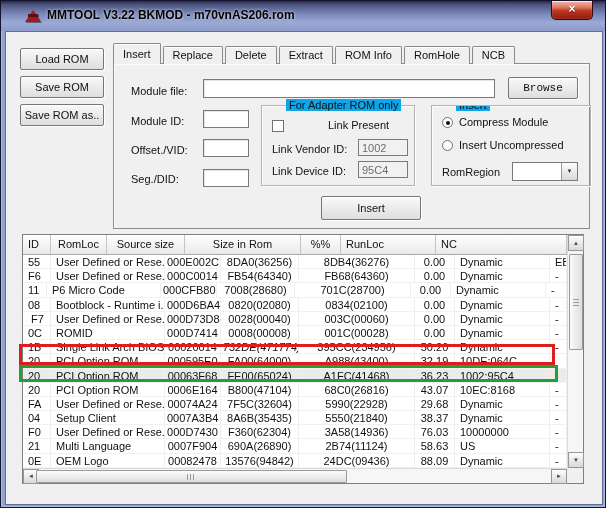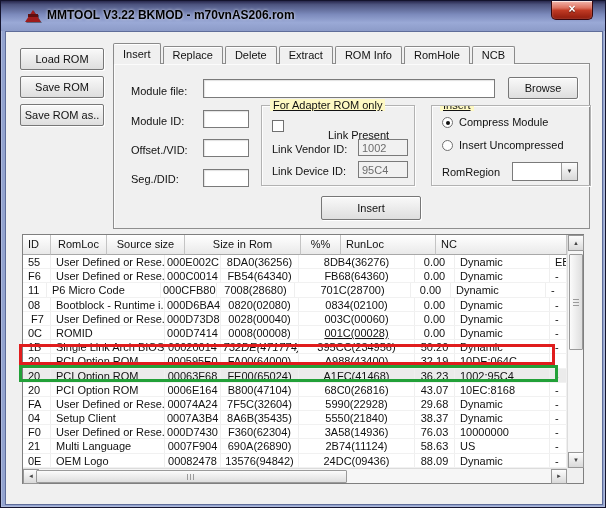--- a/index.html
+++ b/index.html
@@ -51,40 +51,40 @@
   .pane { position:absolute; left:107px; top:31px; width:477px; height:166px;
       background:#f0f0f0; border:1px solid #8e8e8e; box-shadow:inset 1px 1px 0 #fbfbfb; z-index:2; }
 
   .lbl { position:absolute; white-space:nowrap; color:#111; }
   .tbox { position:absolute; background:#fff; border:1px solid #7a7a7a; font:11px "Liberation Sans",sans-serif;
       padding:1px 3px; box-shadow:inset 1px 1px 1px rgba(0,0,0,.12); }
   .tbox:disabled, .tbox.disabled { background:#f1f1f1; color:#6d6d6d; box-shadow:none; }
 
   .lbl-modfile { left:17px; top:21px; }
   .in-modfile  { left:89px; top:15px; width:292px; height:19px; }
-  .btn-browse  { left:394px; top:13px; width:70px; height:22px; line-height:20px; }
+  .btn-browse  { left:394px; top:13px; width:70px; height:22px; line-height:20px;font-family:Liberation Mono, monospace; }
   .lbl-modid   { left:17px; top:51px; }
   .in-modid    { left:89px; top:46px; width:46px; height:18px; }
   .lbl-offset  { left:17px; top:80px; }
   .in-offset   { left:89px; top:75px; width:46px; height:18px; }
   .lbl-seg     { left:17px; top:109px; }
   .in-seg      { left:89px; top:105px; width:46px; height:18px; }
 
   .group { position:absolute; border:1px solid #b2b2b2; box-shadow:1px 1px 0 #fdfdfd inset, 1px 1px 0 #fdfdfd; }
-  .group-legend { position:absolute; top:-7px; left:8px; background:#fef9c3; padding:0 3px; white-space:nowrap;text-decoration:underline; }
+  .group-legend { position:absolute; top:-7px; left:24px; background:#0ea5e9; padding:0 3px; white-space:nowrap; }
   .grp-adapter { left:147px; top:41px; width:154px; height:81px; }
   .grp-insert  { left:317px; top:41px; width:160px; height:81px; overflow:hidden; }
 
   .checkbox { position:absolute; width:12px; height:12px; background:#fff; border:1px solid #707070; }
   .radio { position:absolute; width:11px; height:11px; background:#fff; border:1px solid #707070; border-radius:50%; }
   .radio.checked::after { content:""; position:absolute; left:2.5px; top:2.5px; width:4px; height:4px;
       border-radius:50%; background:#111; }
 
   .cb-link   { left:10px; top:14px; }
-  .lbl-link  { left:29px; top:23px;padding-left:37px; }
+  .lbl-link  { left:29px; top:13px;padding-left:37px; }
   .lbl-vendor{ left:10px; top:37px; }
   .in-vendor { left:96px; top:33px; width:50px; height:17px; }
   .lbl-device{ left:10px; top:59px; }
   .in-device { left:96px; top:55px; width:50px; height:17px; }
 
   .rb-compress { left:10px; top:11px; }
   .lbl-compress{ left:27px; top:10px; }
   .rb-uncomp   { left:10px; top:34px; }
   .lbl-uncomp  { left:27px; top:33px; white-space:nowrap; }
   .lbl-romregion { left:10px; top:60px; }
@@ -264,21 +264,21 @@
               <div class="td c" style="width: 116px;">003C(00060)</div>
               <div class="td c" style="width: 40px;">0.00</div>
               <div class="td l" style="width: 95px;">Dynamic</div>
               <div class="td l" style="width: auto; flex: 1 1 0%;">-</div>
             </div>
             <div class="tr">
               <div class="td l" style="width: 28px;">0C</div>
               <div class="td l" style="width: 114px;">ROMID</div>
               <div class="td c" style="width: 56px;">000D7414</div>
               <div class="td c" style="width: 78px;">0008(00008)</div>
-              <div class="td c" style="width: 116px; text-decoration: underline;">001C(00028)</div>
+              <div class="td c" style="width: 116px;">001C(00028)</div>
               <div class="td c" style="width: 40px;">0.00</div>
               <div class="td l" style="width: 95px;">Dynamic</div>
               <div class="td l" style="width: auto; flex: 1 1 0%;">-</div>
             </div>
             <div class="tr">
               <div class="td l" style="width: 28px;">1B</div>
               <div class="td l" style="width: 114px;">Single Link Arch BIOS</div>
               <div class="td c" style="width: 56px;">00020014</div>
               <div class="td c" style="width: 78px; font-style: italic;">732DE(471774)</div>
               <div class="td c" style="width: 116px;">395CC(234956)</div>

